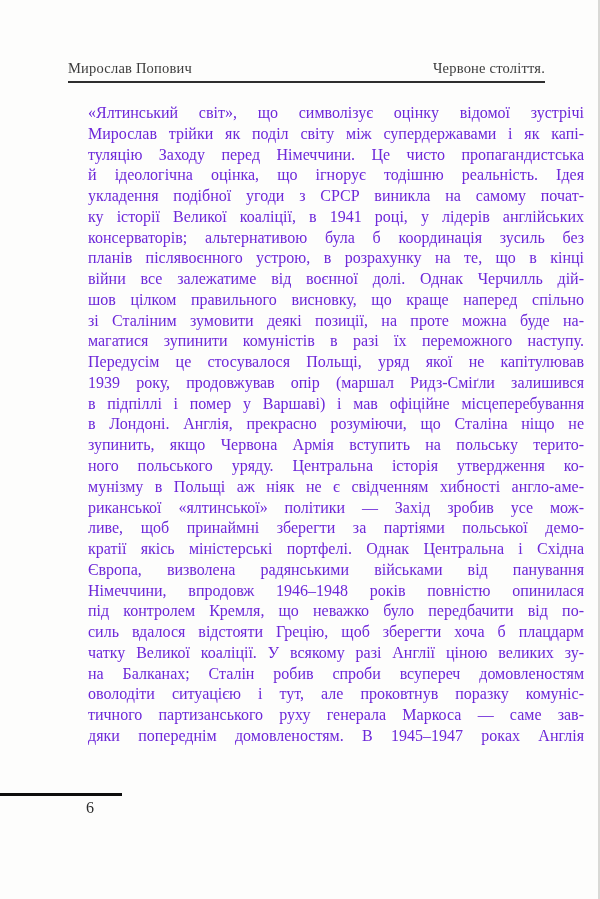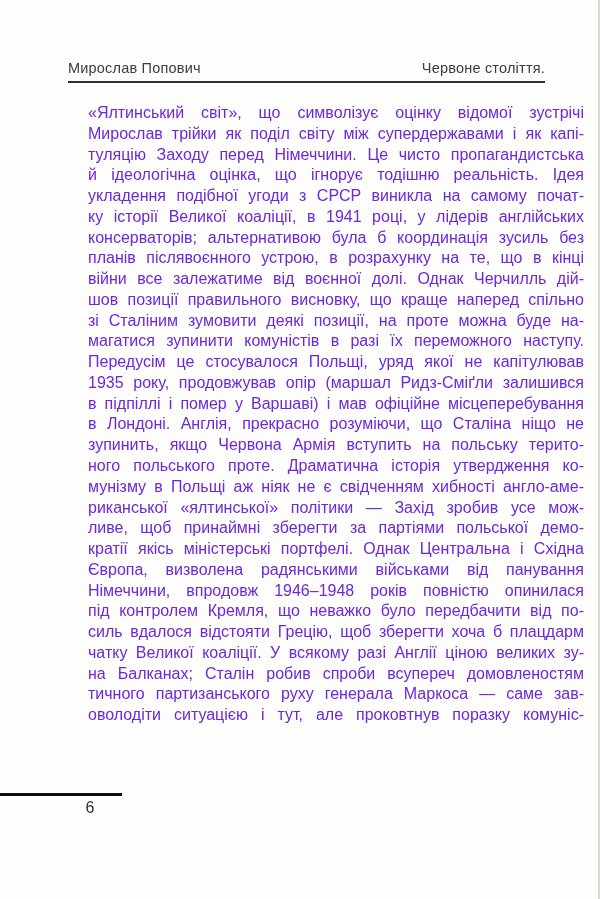--- a/index.html
+++ b/index.html
@@ -6,21 +6,21 @@
     margin: 0;
     padding: 0;
     background: #ffffff;
   }
   .page {
     position: relative;
     width: 600px;
     height: 899px;
     background: #fdfdfc;
     overflow: hidden;
-    font-family: Liberation Sans, sans-serif;
+    font-family: Liberation Serif, serif;
   }
   .page-edge-right {
     position: absolute;
     top: 0;
     right: 0;
     width: 2px;
     height: 100%;
     background: #d9d9d6;
   }
   .header-row {
@@ -94,41 +94,42 @@
   <div class="body-text">
       <div class="text-line">«Ялтинський світ», що символізує оцінку відомої зустрічі</div>
       <div class="text-line">Мирослав трійки як поділ світу між супердержавами і як капі-</div>
       <div class="text-line">туляцію Заходу перед Німеччини. Це чисто пропагандистська</div>
       <div class="text-line">й ідеологічна оцінка, що ігнорує тодішню реальність. Ідея</div>
       <div class="text-line">укладення подібної угоди з СРСР виникла на самому почат-</div>
       <div class="text-line">ку історії Великої коаліції, в 1941 році, у лідерів англійських</div>
       <div class="text-line">консерваторів; альтернативою була б координація зусиль без</div>
       <div class="text-line">планів післявоєнного устрою, в розрахунку на те, що в кінці</div>
       <div class="text-line">війни все залежатиме від воєнної долі. Однак Черчилль дій-</div>
-      <div class="text-line">шов позиції правильного висновку, що краще наперед спільно</div>
+      <div class="text-line">шов цілком правильного висновку, що краще наперед спільно</div>
       <div class="text-line">зі Сталіним зумовити деякі позиції, на проте можна буде на-</div>
       <div class="text-line">магатися зупинити комуністів в разі їх переможного наступу.</div>
       <div class="text-line">Передусім це стосувалося Польщі, уряд якої не капітулював</div>
-      <div class="text-line">1935 року, продовжував опір (маршал Ридз-Сміґли залишився</div>
+      <div class="text-line">1939 року, продовжував опір (маршал Ридз-Сміґли залишився</div>
       <div class="text-line">в підпіллі і помер у Варшаві) і мав офіційне місцеперебування</div>
       <div class="text-line">в Лондоні. Англія, прекрасно розуміючи, що Сталіна ніщо не</div>
       <div class="text-line">зупинить, якщо Червона Армія вступить на польську терито-</div>
-      <div class="text-line">ного польського проте. Драматична історія утвердження ко-</div>
+      <div class="text-line">ного польського уряду. Центральна історія утвердження ко-</div>
       <div class="text-line">мунізму в Польщі аж ніяк не є свідченням хибності англо-аме-</div>
       <div class="text-line">риканської «ялтинської» політики — Захід зробив усе мож-</div>
       <div class="text-line">ливе, щоб принаймні зберегти за партіями польської демо-</div>
       <div class="text-line">кратії якісь міністерські портфелі. Однак Центральна і Східна</div>
       <div class="text-line">Європа, визволена радянськими військами від панування</div>
       <div class="text-line">Німеччини, впродовж 1946–1948 років повністю опинилася</div>
       <div class="text-line">під контролем Кремля, що неважко було передбачити від по-</div>
       <div class="text-line">силь вдалося відстояти Грецію, щоб зберегти хоча б плацдарм</div>
       <div class="text-line">чатку Великої коаліції. У всякому разі Англії ціною великих зу-</div>
       <div class="text-line">на Балканах; Сталін робив спроби всупереч домовленостям</div>
+      <div class="text-line">оволодіти ситуацією і тут, але проковтнув поразку комуніс-</div>
       <div class="text-line">тичного партизанського руху генерала Маркоса — саме зав-</div>
-      <div class="text-line">оволодіти ситуацією і тут, але проковтнув поразку комуніс-</div>
+      <div class="text-line">дяки попереднім домовленостям. В 1945–1947 роках Англія</div>
     </div>
 
   <div class="scan-bar"></div>
 
   <div class="page-number">6</div>
 
   <div class="page-edge-right"></div>
 
 </div>
 

